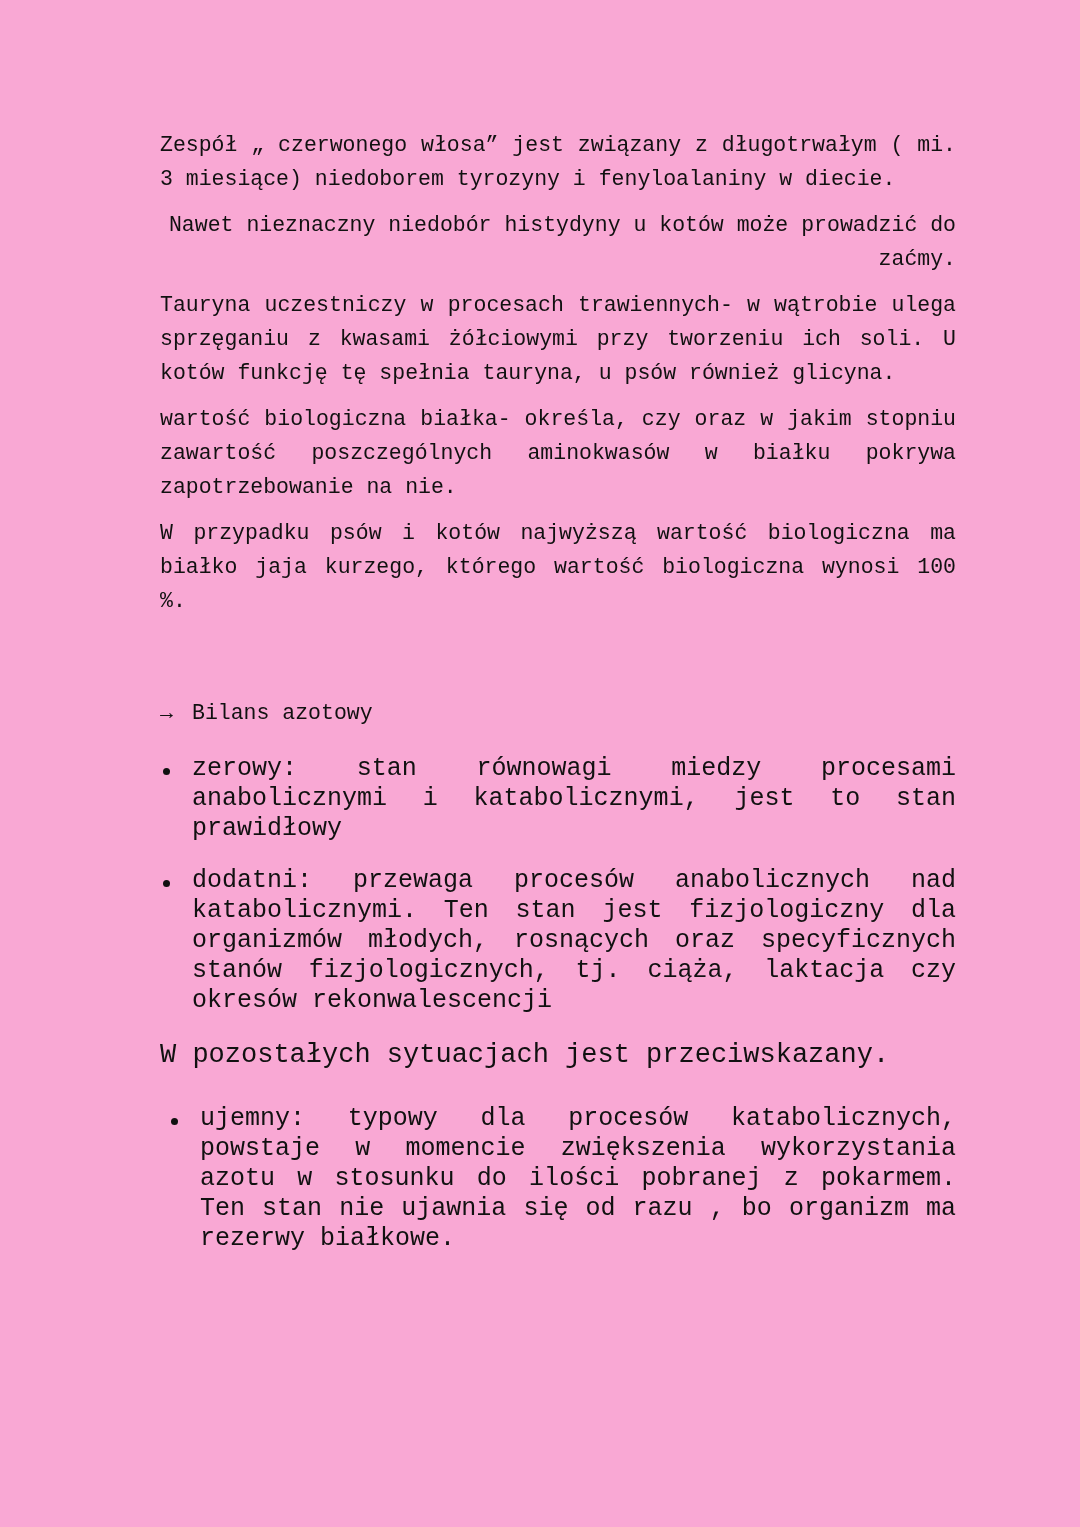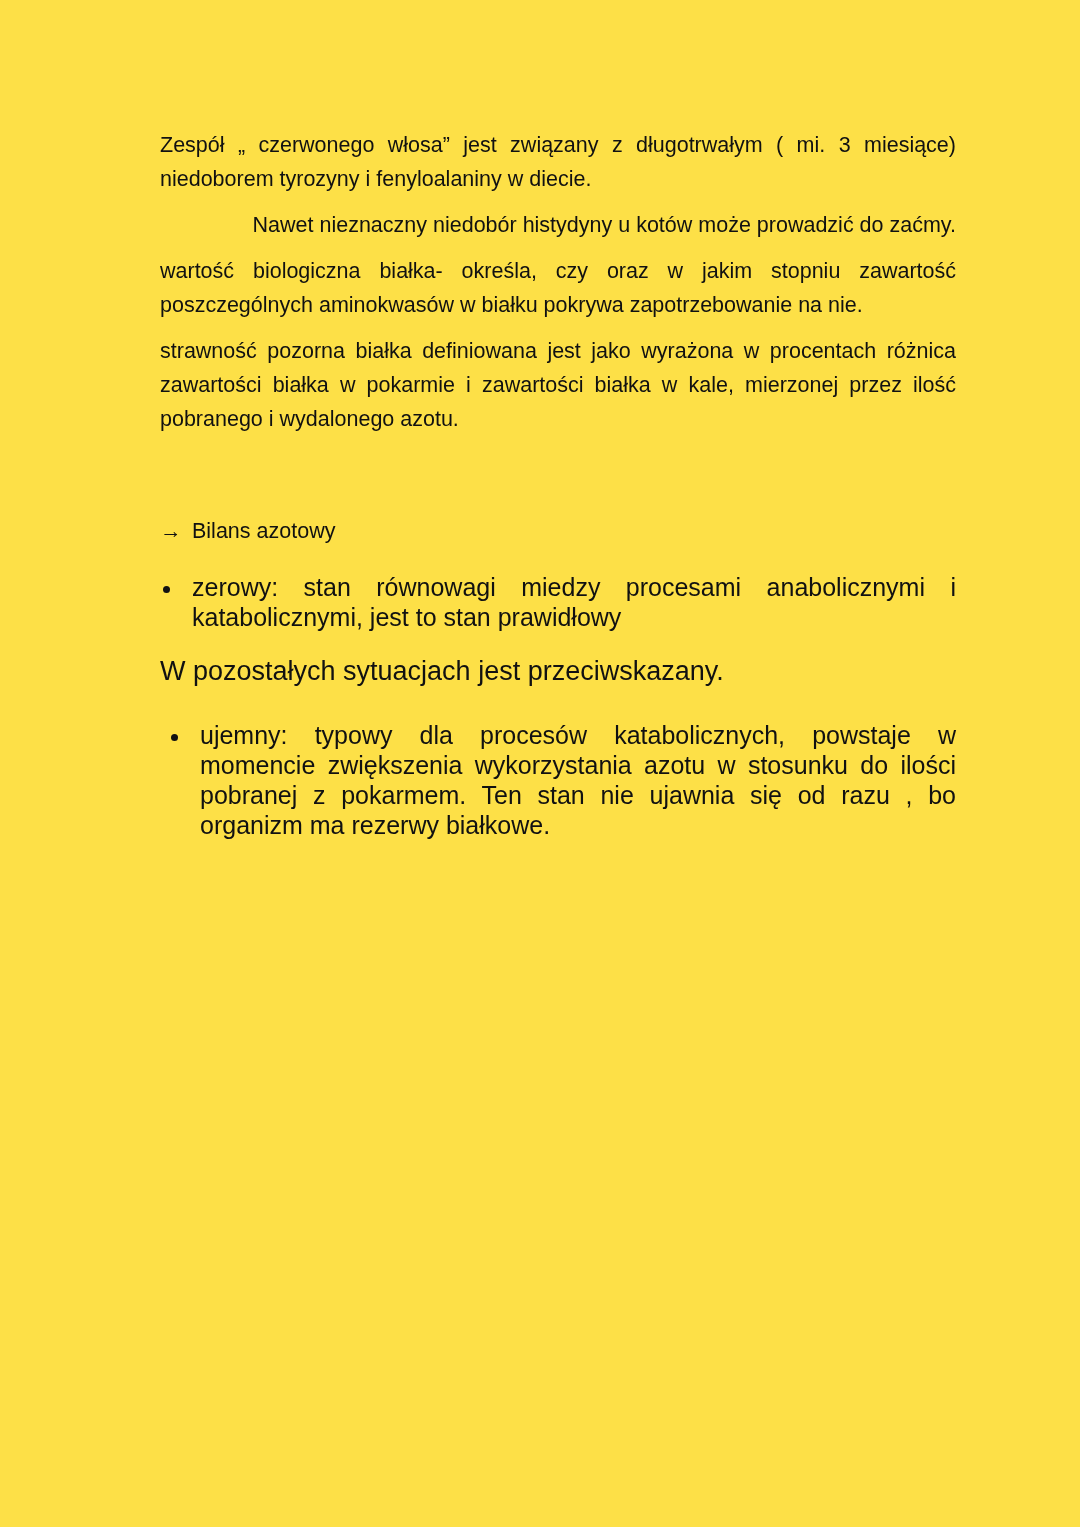--- a/index.html
+++ b/index.html
@@ -4,24 +4,24 @@
 <style>
   html, body {
     margin: 0;
     padding: 0;
     background: #ffffff;
   }
   .page {
     position: relative;
     width: 1080px;
     height: 1527px;
-    background: #fde047;
+    background: #f9a8d4;
     box-sizing: border-box;
     overflow: hidden;
-    font-family: Liberation Sans, sans-serif;
+    font-family: Liberation Mono, monospace;
   }
   .content {
     position: absolute;
     left: 160px;
     top: 128px;
     width: 796px;
   }
   p.para {
     margin: 0 0 12px 0;
     font-size: 21.5px;
@@ -99,37 +99,41 @@
 </head>
 <body>
 
 <div class="page">
   <div class="content">
 
     <p class="para">Zespół „ czerwonego włosa” jest związany z długotrwałym ( mi. 3 miesiące) niedoborem tyrozyny i fenyloalaniny w diecie.</p>
 
     <p class="para plain">Nawet nieznaczny niedobór histydyny u kotów może prowadzić do zaćmy.</p>
 
+    <p class="para">Tauryna uczestniczy w procesach trawiennych- w wątrobie ulega sprzęganiu z kwasami żółciowymi przy tworzeniu ich soli. U kotów funkcję tę spełnia tauryna, u psów również glicyna.</p>
 
     <p class="para">wartość biologiczna białka- określa, czy oraz w jakim stopniu zawartość poszczególnych aminokwasów w białku pokrywa zapotrzebowanie na nie.</p>
 
+    <p class="para">W przypadku psów i kotów  najwyższą wartość biologiczna ma białko jaja kurzego, którego wartość biologiczna wynosi 100 %.</p>
 
 
-    <p class="para">strawność pozorna białka definiowana jest jako wyrażona w procentach różnica zawartości białka w pokarmie i zawartości białka w kale, mierzonej przez ilość pobranego i wydalonego azotu.</p>
 
     <div class="spacer-block"></div>
 
     <div class="arrow-line">
       <span class="arrow-glyph">→</span>
       <span class="arrow-text">Bilans azotowy</span>
     </div>
 
     <ul class="bullets">
       <li class="bullet-item">
         <span class="bullet-text">zerowy: stan równowagi miedzy procesami anabolicznymi i katabolicznymi, jest to stan prawidłowy</span>
+      </li>
+      <li class="bullet-item">
+        <span class="bullet-text"> dodatni: przewaga procesów anabolicznych nad katabolicznymi. Ten stan jest fizjologiczny dla organizmów młodych, rosnących oraz specyficznych stanów fizjologicznych, tj. ciąża, laktacja czy okresów rekonwalescencji</span>
       </li>
     </ul>
 
     <p class="interpara">W pozostałych sytuacjach jest przeciwskazany.</p>
 
     <ul class="bullets">
       <li class="bullet-item indented">
         <span class="bullet-text">ujemny: typowy dla procesów katabolicznych, powstaje w momencie zwiększenia wykorzystania azotu w stosunku do ilości pobranej z pokarmem. Ten stan nie ujawnia się od razu , bo organizm ma rezerwy białkowe.</span>
       </li>
     </ul>

